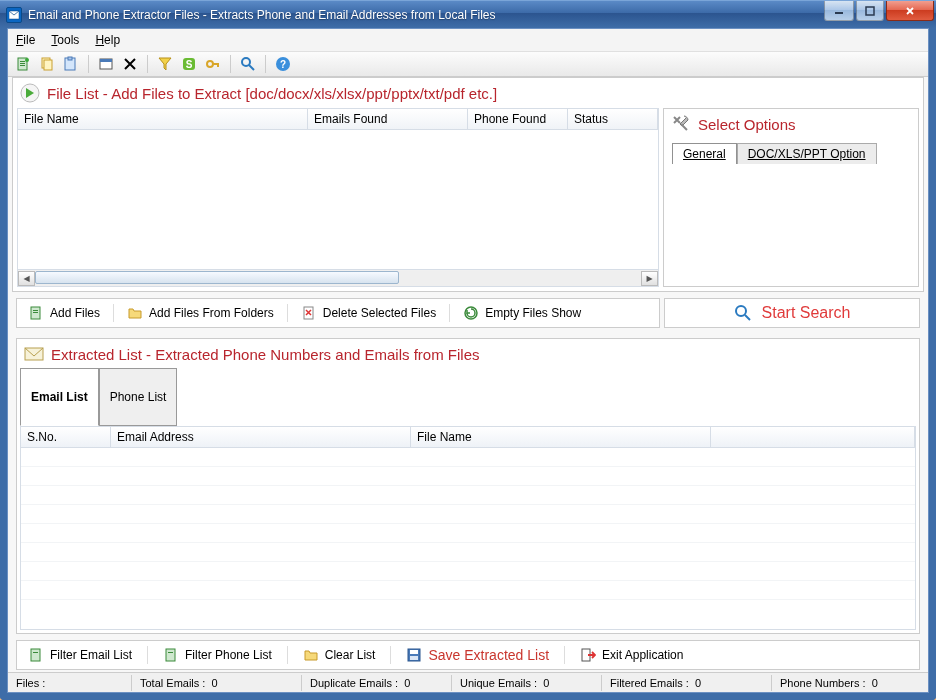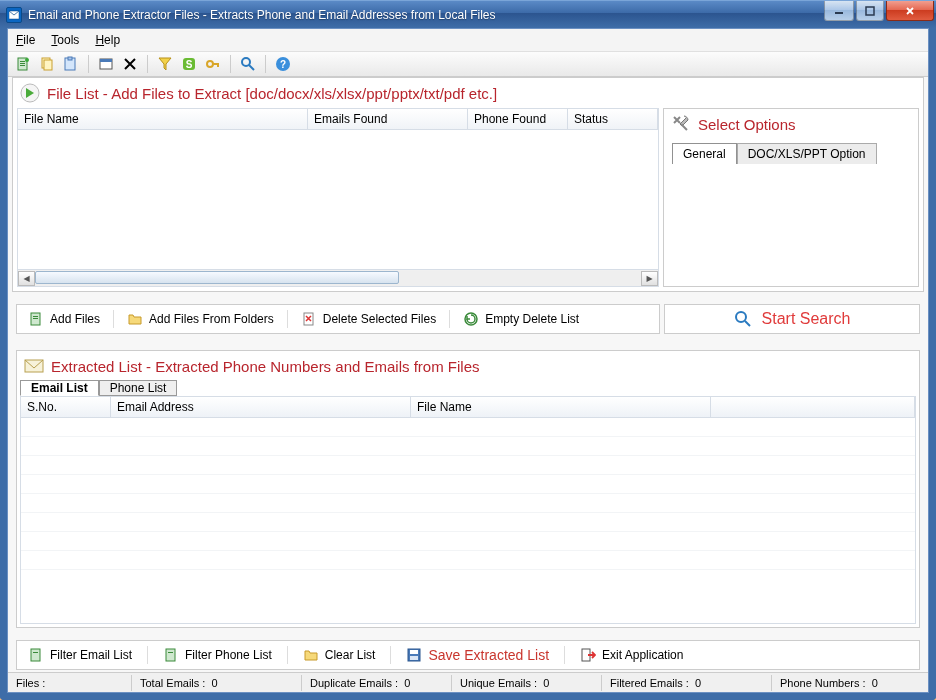--- a/index.html
+++ b/index.html
@@ -28,21 +28,21 @@
   
   .menubar { height: 22px; background:#f4f4f4; display:flex; align-items:center; padding:0 8px; gap:16px; font-size:12px;}
   .menubar .mitem { cursor:default; }
   .menubar .ul{ text-decoration: underline; text-underline-offset:1px;}
   
   .toolbar { height: 26px; background:linear-gradient(to bottom,#fcfcfc,#e9e9e9); border-top:1px solid #e0e0e0; border-bottom:1px solid #ccc; display:flex; align-items:center; padding:0 6px; gap:6px;}
   .tb-sep{ width:1px; height:18px; background:#ccc; margin:0 2px;}
   .tb-btn{ width:18px; height:18px; display:flex; align-items:center; justify-content:center;}
   .tb-btn svg{width:16px;height:16px;}
   
-  .content { flex:1; background:#f7f7f7; padding:0 4px 0 4px; display:flex; flex-direction:column; gap:10px; overflow:hidden;}
+  .content { flex:1; background:#f7f7f7; padding:0 4px 0 4px; display:flex; flex-direction:column; gap:4px; overflow:hidden;}
   
   .panel { border:1px solid #ccc; background:#fff; }
   .panel-header { display:flex; align-items:center; padding:4px 6px; gap:6px; }
   .panel-header .ph-icon{width:22px;height:22px;display:flex;align-items:center;justify-content:center;}
   .panel-title { color:#b8252d; font-size:15px; font-family:'Segoe UI',Tahoma,sans-serif;}
   
   .file-area { display:flex; gap:4px; padding:0 4px 4px 4px; }
   
   .file-table-wrap{ flex:1; display:flex; flex-direction:column;}
   .tbl-head{ display:flex; background:linear-gradient(to bottom,#fff,#f0f3f7); border:1px solid #d6dde6; height:22px; font-size:12px;}
@@ -52,40 +52,40 @@
   .hscroll .arrow{width:17px;height:15px;background:linear-gradient(to bottom,#fff,#e0e0e0);border:1px solid #bbb;display:flex;align-items:center;justify-content:center;font-size:8px;color:#555;}
   .hscroll .track{flex:1;background:#efefef;height:15px;position:relative;}
   .hscroll .thumb{position:absolute;left:0;top:0;height:13px;width:60%;background:linear-gradient(to bottom,#f6faff,#d7e3ef);border:1px solid #9cb6ce;border-radius:2px;}
   
   .options-panel{ width:256px; border:1px solid #ccc; background:#fff; display:flex; flex-direction:column;}
   .options-head{ display:flex; align-items:center; gap:6px; padding:4px 6px 2px 6px;}
   .options-head svg{width:22px;height:22px;}
   .options-title{ color:#b8252d; font-size:15px;}
   .options-body{ padding:6px 8px 8px 8px; flex:1;}
   .tabs{ display:flex; font-size:12px;}
-  .tab{ padding:3px 10px; border:1px solid #aaa; background:#ececec; border-bottom:none; position:relative;}
+  .tab{ padding:3px 10px; border:1px solid #aaa; background:#ececec; border-bottom:none; position:relative;text-decoration:underline;}
   .tab.active{ background:#fff; border-color:#919191;}
   .tab-content{ border:1px solid #919191; padding:14px 10px; height:144px; background:#fff; margin-top:-1px;}
   .chk-row{ display:flex; align-items:center; gap:8px; color:#b8252d; font-size:12px; margin-bottom:26px;}
   .chk-row:last-child{margin-bottom:0;}
   .chk{ width:13px; height:13px; border:1px solid #8a8a8a; background:linear-gradient(to bottom,#fff,#eaeaea); display:flex; align-items:center; justify-content:center;}
   .chk.checked::after{ content:'✓'; color:#2a6ab5; font-size:10px; font-weight:bold; line-height:1;}
   
   .action-row{ display:flex; gap:0; padding:2px 4px 4px 4px; align-items:stretch;}
   .action-left{ flex:1; border:1px solid #ccc; background:#fff; display:flex; align-items:center; gap:4px; padding:3px 4px;}
   .action-right{ width:256px; border:1px solid #ccc; background:#fff; display:flex; align-items:center; justify-content:center; gap:10px; margin-left:4px;}
   .abtn{ display:flex; align-items:center; gap:6px; padding:2px 6px; font-size:12px; border:1px solid transparent;}
   .abtn svg{width:16px;height:16px;}
   .vsep{ width:1px; height:18px; background:#ddd; margin:0 2px;}
   .start-search{ color:#e03a3a; font-size:16px; display:flex; align-items:center; gap:10px;}
   .start-search svg{width:18px;height:18px;}
   
   .extracted-panel{ border:1px solid #ccc; background:#fff; margin:2px 4px 2px 4px; flex:1; display:flex; flex-direction:column; overflow:hidden;}
   .ext-tabs{ display:flex; font-size:12px; padding:0 3px; margin-top:-1px;}
-  .ext-tab{ padding:0 10px; border:1px solid #999; background:#efefef; font-weight:normal;text-align:right;}
+  .ext-tab{ padding:21px 10px; border:1px solid #999; background:#efefef; font-weight:normal;text-align:right;}
   .ext-tab.active{ background:#fff; border-bottom-color:#fff; font-weight:bold;}
   .ext-body{ flex:1; margin:0 3px 3px 3px; display:flex; flex-direction:column;}
   .ext-head{ display:flex; background:linear-gradient(to bottom,#fff,#eef2f7); border:1px solid #d6dde6; height:22px; font-size:12px;}
   .ext-head .th{padding:3px 6px; border-right:1px solid #d6dde6;}
   .ext-rows{ flex:1; border:1px solid #d6dde6; border-top:none; background:#fff; display:flex;flex-direction:column;}
   .ext-rows .row{height:19px; border-bottom:1px solid #f2f4f6;}
   
   .bottom-actions{ border:1px solid #ccc; background:#fff; margin:0 4px 2px 4px; display:flex; align-items:center; gap:6px; padding:3px 4px;}
   .save-extracted{ color:#c9362e; font-size:14px;}
   
@@ -281,21 +281,21 @@
               </svg>
             <span data-interactable="false">Delete Selected Files</span>
           </div>
           <div class="vsep"></div>
           <div class="abtn" data-interactable="true">
             <svg viewBox="0 0 16 16">
                 <circle cx="8" cy="8" r="6" fill="#fff" stroke="#3a8a3a" stroke-width="1.5"></circle>
                 <path d="M8 4 A4 4 0 1 1 4 8" fill="none" stroke="#3a8a3a" stroke-width="1.5"></path>
                 <path d="M4 5 L4 8 L7 8" fill="none" stroke="#3a8a3a" stroke-width="1.5"></path>
               </svg>
-            <span data-interactable="false">Empty Delete List</span>
+            <span data-interactable="false">Empty Files Show</span>
           </div>
         </div>
         <div class="action-right" data-interactable="false">
           <div class="start-search" data-interactable="true">
             <svg viewBox="0 0 18 18">
                 <circle cx="7" cy="7" r="5" fill="none" stroke="#2a7ac0" stroke-width="2"></circle>
                 <line x1="11" y1="11" x2="16" y2="16" stroke="#2a7ac0" stroke-width="2"></line>
               </svg>
             <span data-interactable="false">Start Search</span>
           </div>

